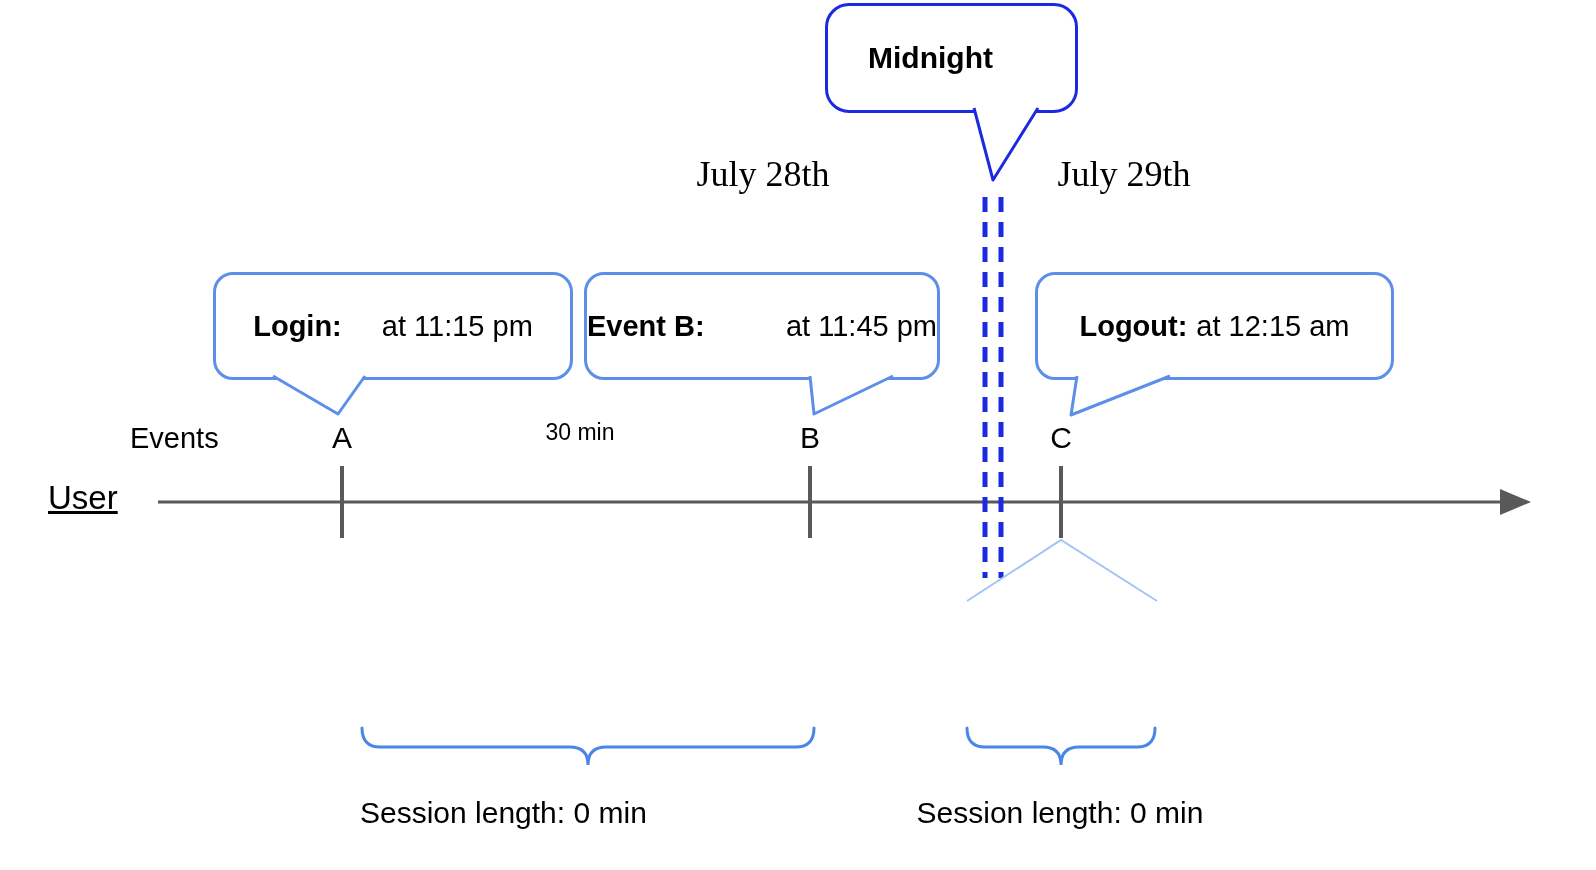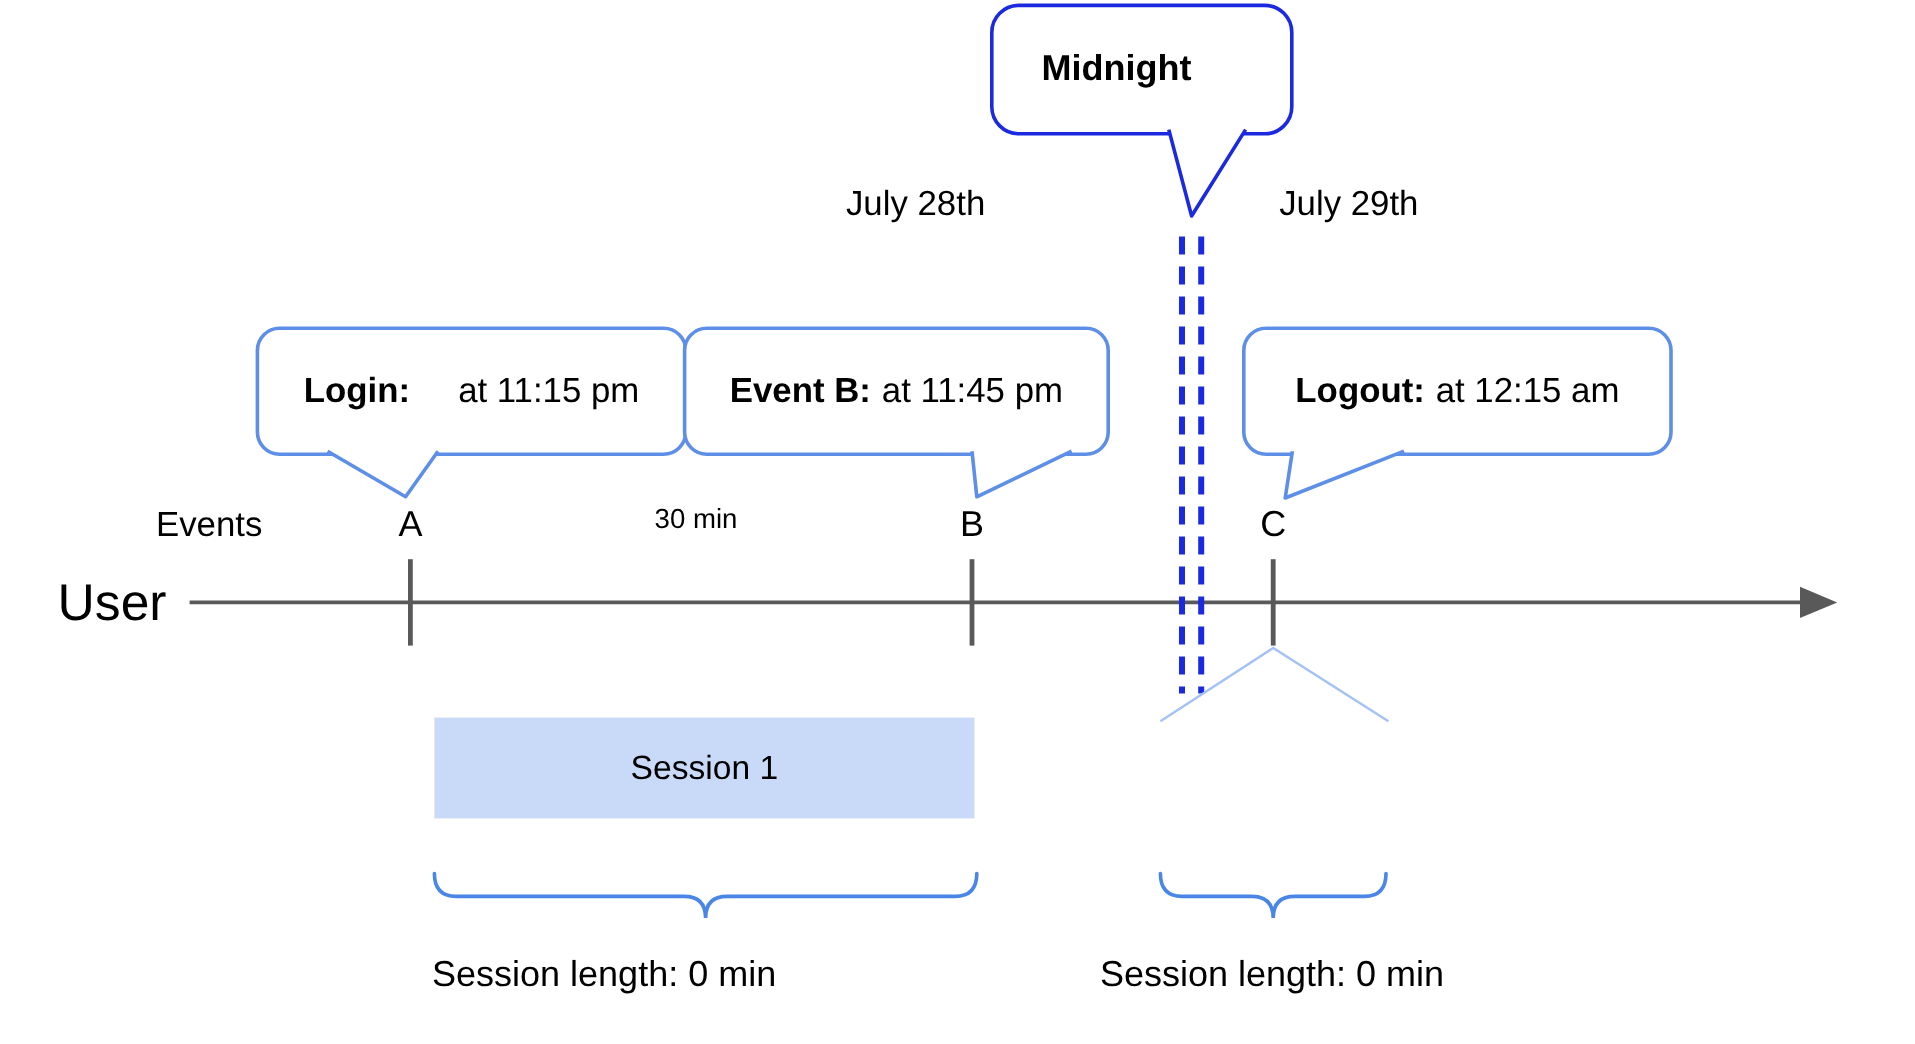--- a/index.html
+++ b/index.html
@@ -20,61 +20,58 @@
   .bubble.midnight{
     border-color:var(--strong_blue,#1b2ae0);border-radius:24px;
     justify-content:flex-start;padding-left:40px;font-weight:bold;font-size:30px;
   }
   .session{
     position:absolute;background:var(--session_fill,#c9daf8);
     display:flex;align-items:center;justify-content:center;
     font-size:28px;z-index:1;
   }
   .overlay{position:absolute;left:0;top:0;z-index:3;pointer-events:none;}
-  .date{font-size:29px;}
+  .date{font-size:36px;font-family:Liberation Serif, serif;}
   .marker{font-size:30px;}
   .small{font-size:23px;}
   .len{font-size:30px;}
 </style>
 </head>
 <body>
 
 <div class="canvas">
 
   <div class="bubble midnight" style="left:825px;top:3px;width:253px;height:110px;">
     <span>Midnight</span>
   </div>
 
   <div class="t tc date" style="left:763px;top:155px;">July 28th</div>
   <div class="t tc date" style="left:1124px;top:155px;">July 29th</div>
 
   <div class="bubble" style="left:213px;top:272px;width:360px;height:108px;gap:31px;">
     <span class="lbl">Login:</span>
     <span class="val">at 11:15 pm</span>
   </div>
-  <div class="bubble" style="left:569px;top:272px;width:356px;height:108px;">
+  <div class="bubble" style="left:584px;top:272px;width:356px;height:108px;justify-content:space-between;">
     <span class="lbl">Event B:</span>
     <span class="val">at 11:45 pm</span>
   </div>
   <div class="bubble" style="left:1012px;top:272px;width:359px;height:108px;margin-left:23px;">
     <span class="lbl">Logout:</span>
     <span class="val">at 12:15 am</span>
   </div>
 
   <div class="t marker" style="left:130px;top:423px;font-size:29px;">Events</div>
   <div class="t tc marker" style="left:342px;top:421px;">A</div>
   <div class="t tc marker" style="left:810px;top:421px;">B</div>
   <div class="t tc marker" style="left:1061px;top:421px;">C</div>
 
-  <div class="t" style="left:48px;top:480px;font-size:43px;">User</div>
+  <div class="t" style="left:48px;top:480px;font-size:33px;text-decoration:underline;">User</div>
   <div class="t tc small" style="left:580px;top:420px;text-align:center;">30 min</div>
 
-  <div class="session" style="left:362px;top:598px;width:450px;height:84px;">
-    <span>Session 1</span>
-  </div>
 
   <div class="t len" style="left:360px;top:796px;">Session length: 0 min</div>
   <div class="t tc len" style="left:1060px;top:796px;">Session length: 0 min</div>
 
   <svg class="overlay" width="1596" height="870" viewBox="0 0 1596 870">
 
     <line x1="158" y1="502" x2="1502" y2="502" stroke-width="3" stroke="#595959"></line>
     <polygon points="1500,489 1531,502 1500,515" fill="#595959"></polygon>
 
     <line x1="342" y1="466" x2="342" y2="538" stroke-width="4" stroke="#595959"></line>

